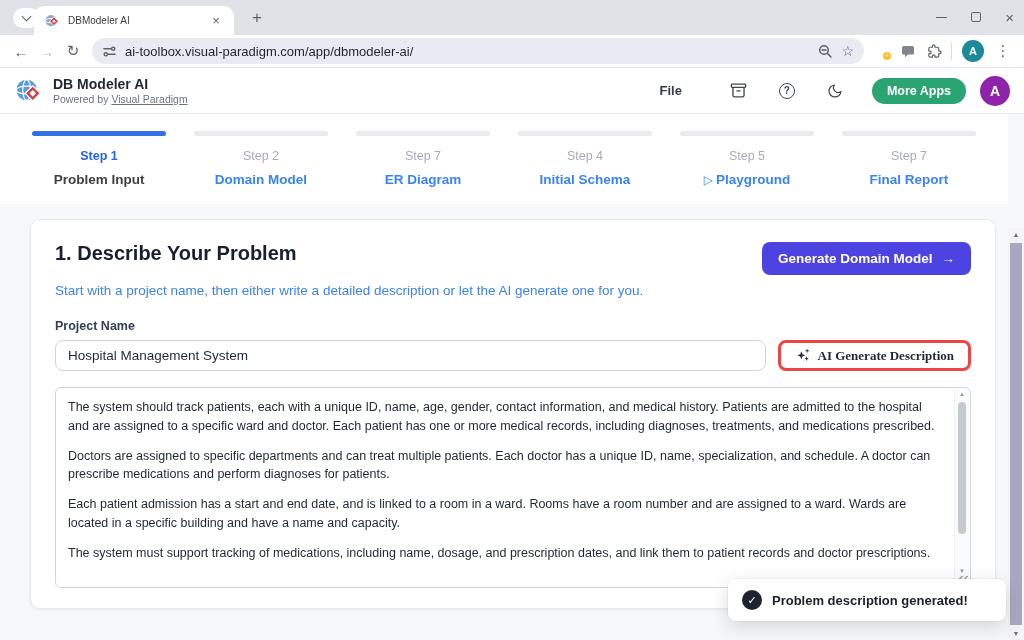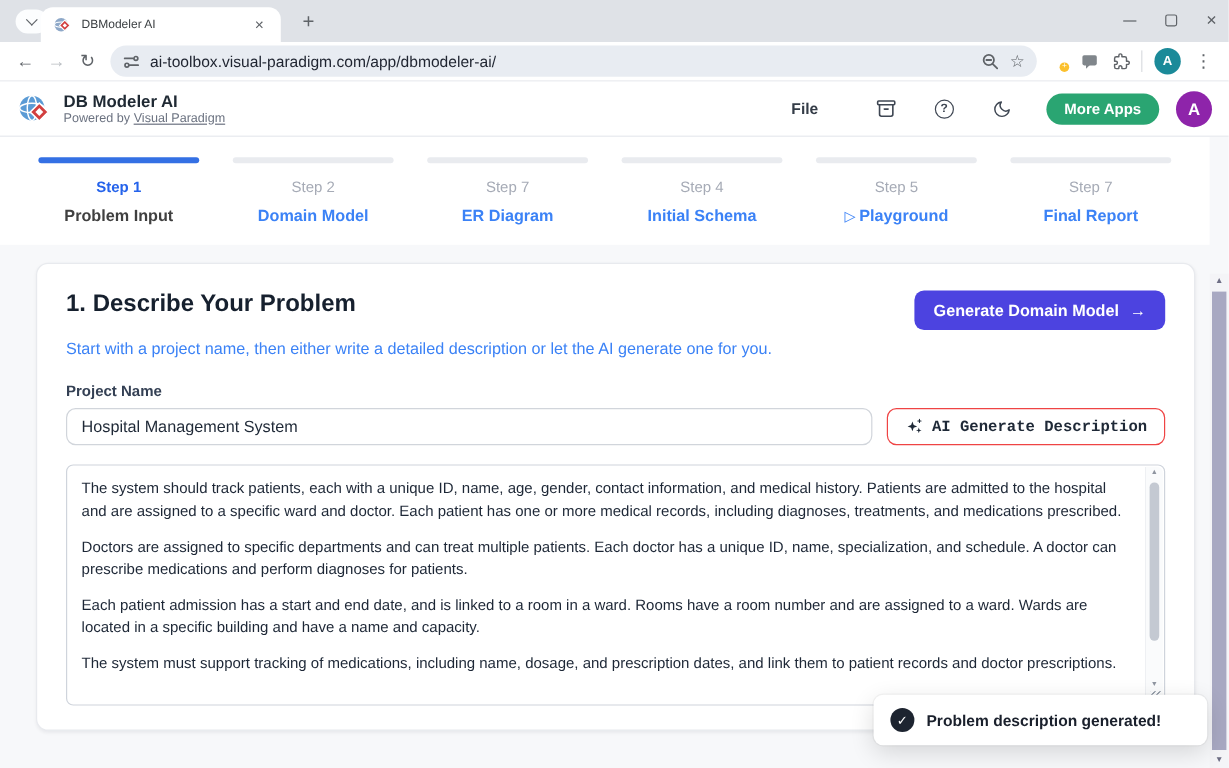--- a/index.html
+++ b/index.html
@@ -83,23 +83,23 @@
   .card-head { display:flex; justify-content:space-between; align-items:flex-start; }
   .card-title { font-size:20px; font-weight:700; color:#16202e; }
   .gen-btn { background:#4c43e0; color:#fff; border:none; border-radius:8px;
     font-size:13.5px; font-weight:700; padding:9px 16px; display:flex; align-items:center; gap:9px;
     font-family:inherit; }
   .card-sub { font-size:13.5px; color:#3b82f6; margin-top:8px; }
   .field-label { font-size:12.5px; font-weight:600; color:#344054; margin-top:21px; margin-bottom:7px; }
   .input-row { display:flex; gap:12px; align-items:stretch; }
   .name-input { flex:1; border:1px solid #d1d5db; border-radius:8px; padding:7px 12px;
     font-size:13.5px; color:#1f2937; font-family:inherit; outline:none; background:#fff; height:31px; }
-  .ai-btn { background:#fff; border:1px solid #ef4444; border-radius:8px; padding:0 14px;
+  .ai-btn { background:#fff; border:3px solid #ef4444; border-radius:8px; padding:0 14px;
     font-size:13px; font-weight:600; color:#1f2937; display:flex; align-items:center; gap:7px;
-    font-family:Liberation Mono, monospace; height:31px; }
+    font-family:Liberation Serif, serif; height:31px; }
 
   .desc-box { position:relative; margin-top:16px; border:1px solid #cfd4dc; border-radius:6px;
     height:201px; padding:10px 30px 10px 12px; overflow:hidden; background:#fff; }
   .desc-box p { font-size:12.5px; line-height:1.5; color:#1d2736; margin-bottom:11px; }
   .ta-scroll { position:absolute; top:1px; right:1px; bottom:1px; width:15px;
     background:#fafbfc; border-left:1px solid #eef0f3; border-radius:0 5px 5px 0; }
   .ta-up { position:absolute; top:2px; left:0; right:0; text-align:center; font-size:6px; color:#8f95a0; }
   .ta-thumb { position:absolute; top:13px; left:3px; width:8px; height:132px; background:#c4c9d2; border-radius:4px; }
   .ta-down { position:absolute; bottom:12px; left:0; right:0; text-align:center; font-size:6px; color:#8f95a0; }
   .ta-grip { position:absolute; bottom:2px; right:2px; width:9px; height:9px;

